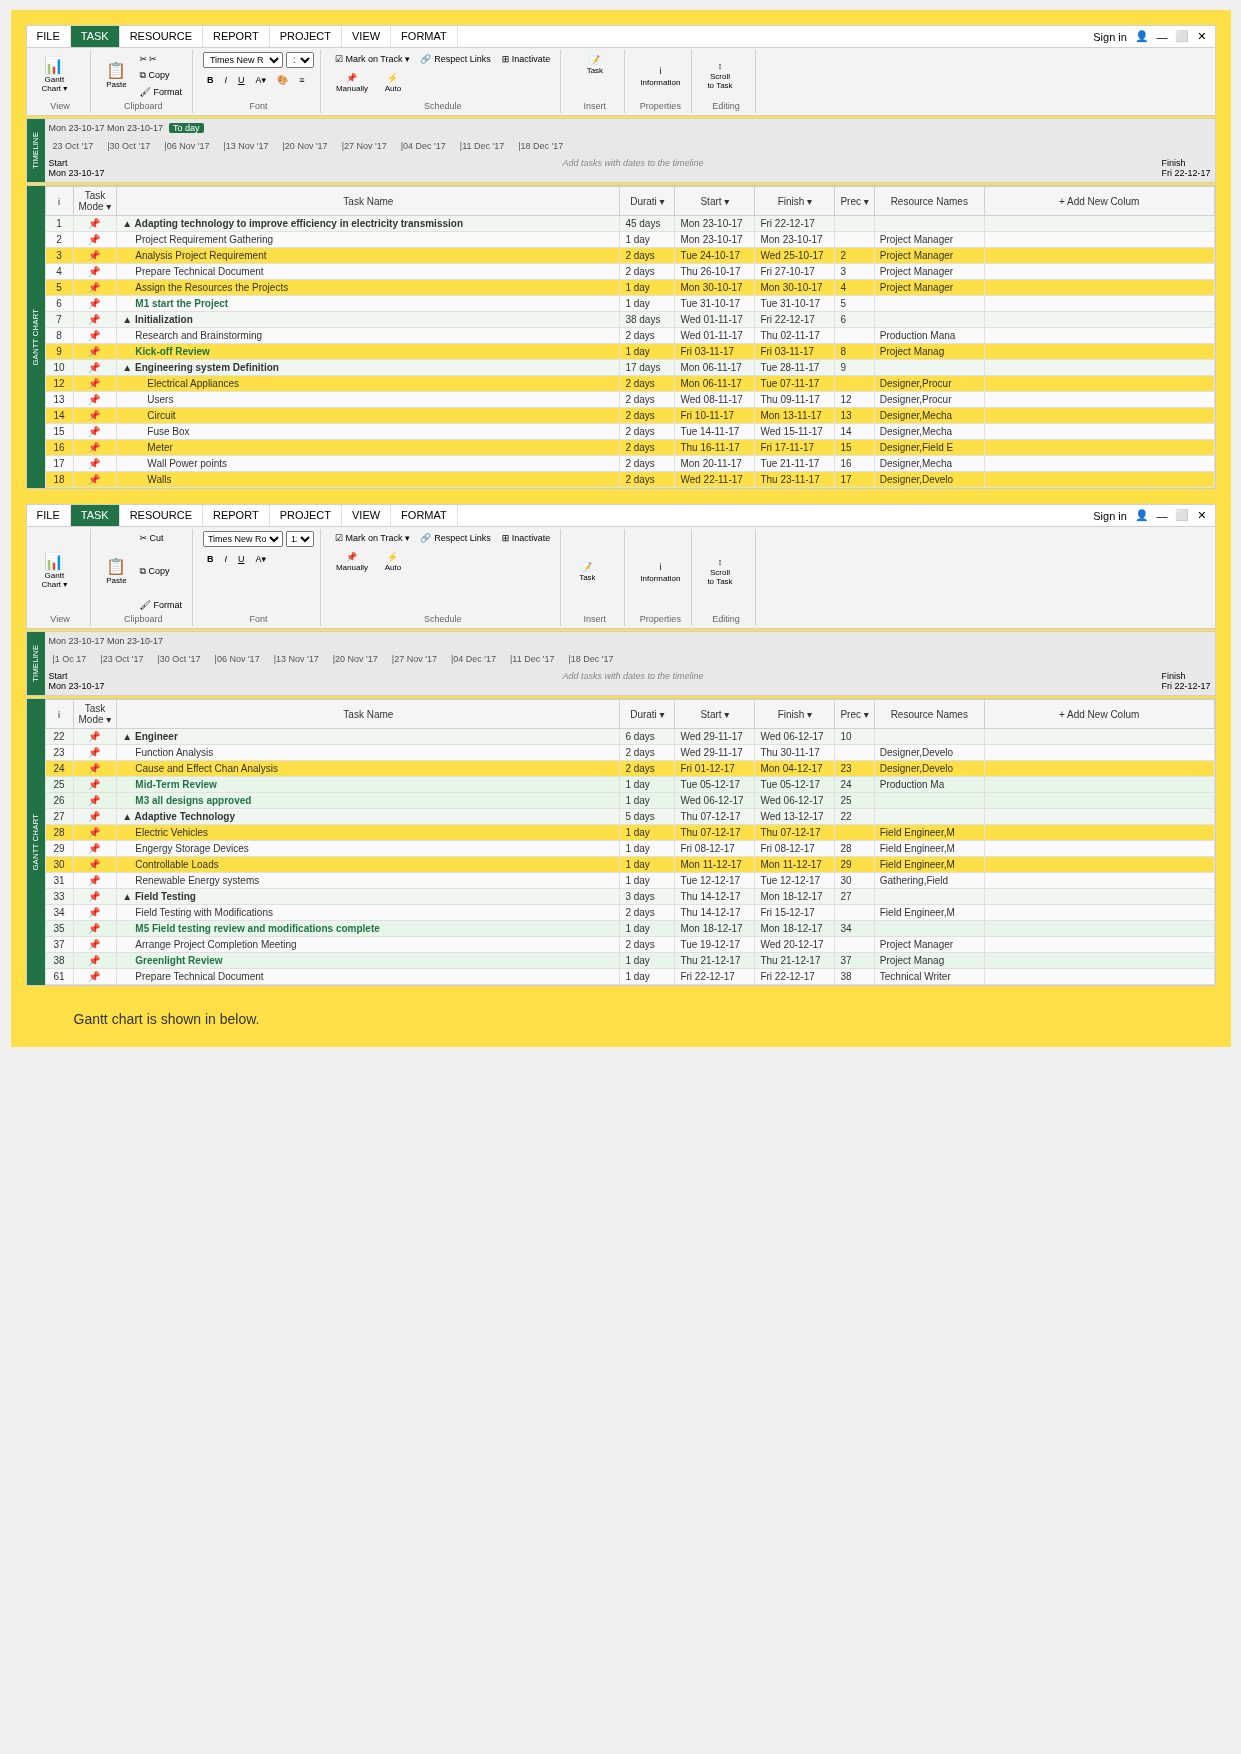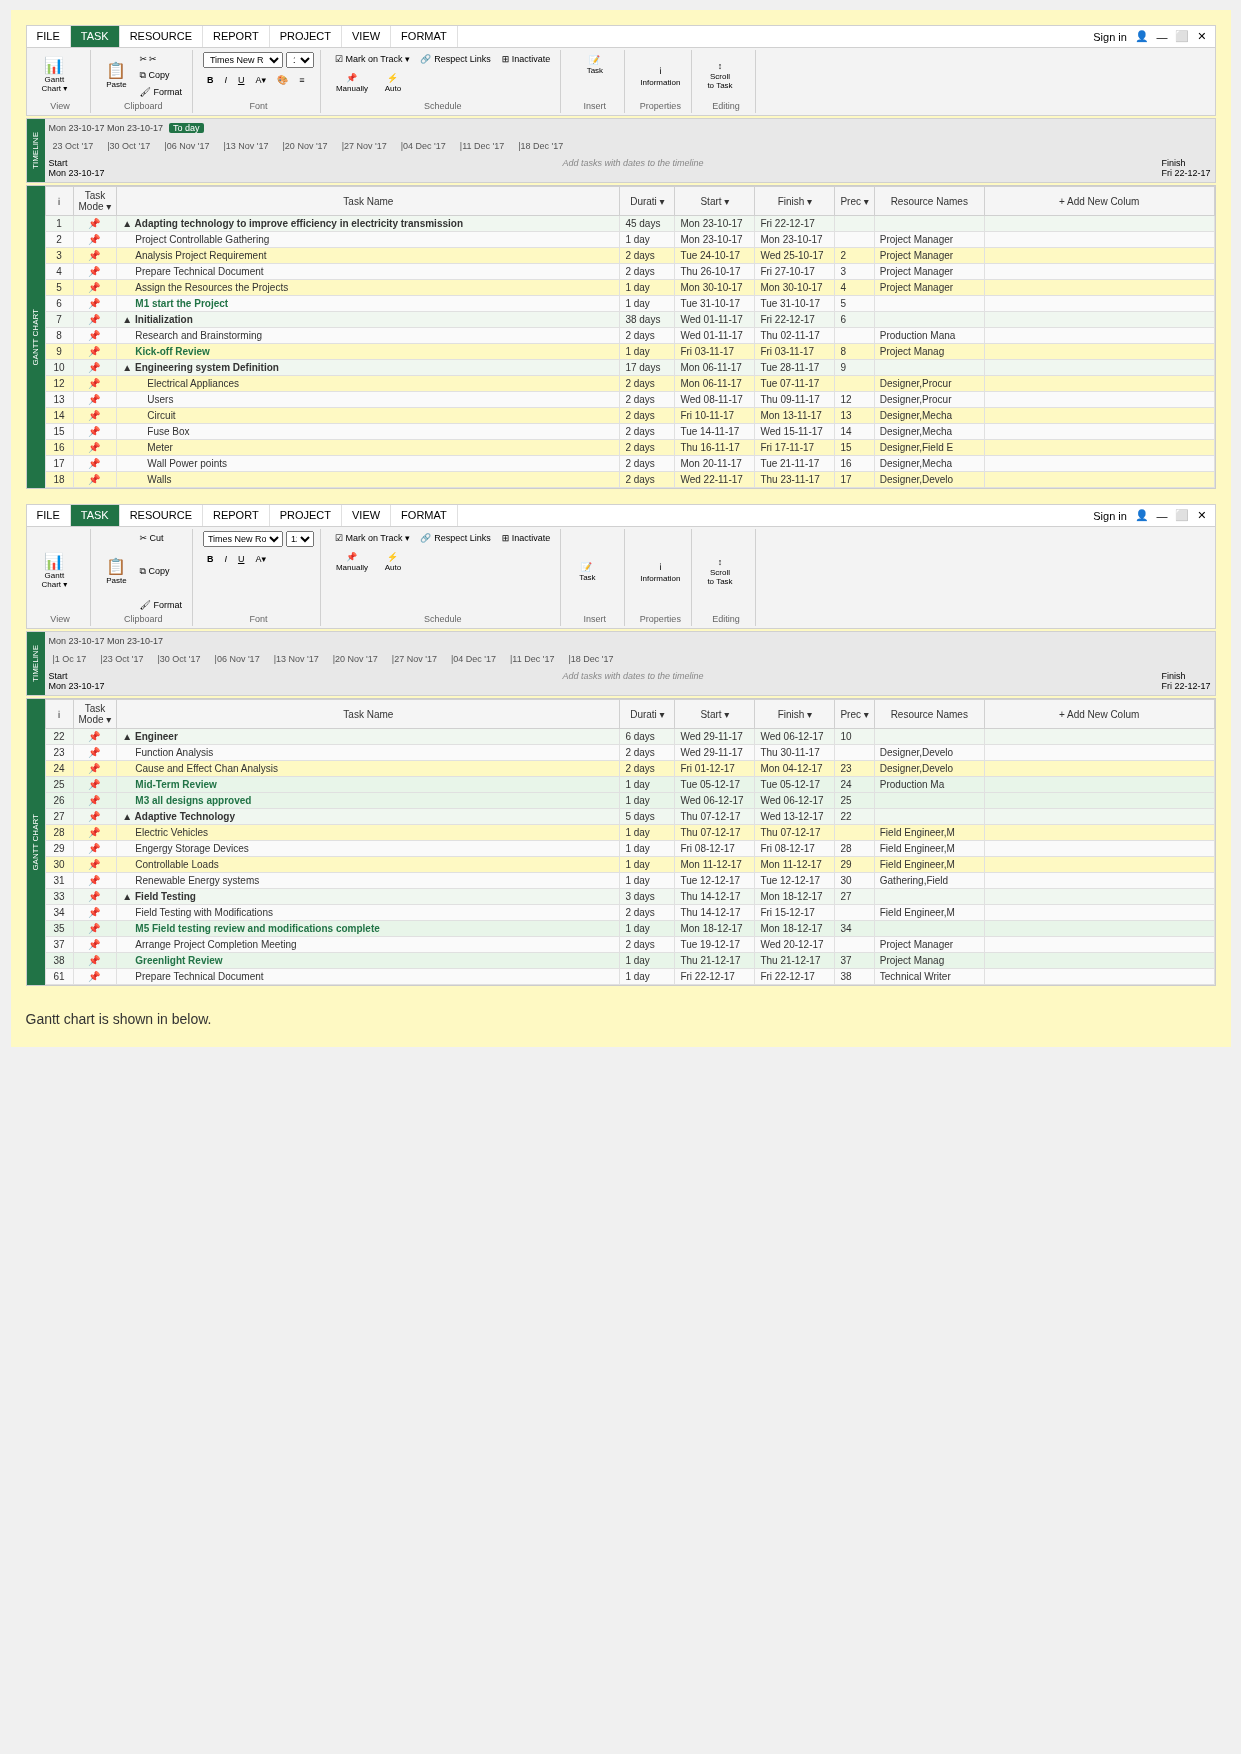--- a/index.html
+++ b/index.html
@@ -1,18 +1,18 @@
 <!DOCTYPE html>
 <html><head>
   <meta charset="utf-8">
   <style>
     * { box-sizing: border-box; margin: 0; padding: 0; }
     body { font-family: 'Segoe UI', Arial, sans-serif; font-size: 11px; background: #f0f0f0; padding: 10px; }
 
-    .page-container { background: #fef9c3; padding: 15px; max-width: 1220px; margin: 0 auto; }
+    .page-container { background: #fde047; padding: 15px; max-width: 1220px; margin: 0 auto; }
 
     
     .ribbon { background: #f3f3f3; border: 1px solid #d0d0d0; margin-bottom: 2px; }
     .ribbon-tabs { display: flex; background: #fff; border-bottom: 1px solid #d0d0d0; }
     .ribbon-tab { padding: 4px 10px; font-size: 11px; cursor: pointer; border-right: 1px solid #e0e0e0; }
     .ribbon-tab.active { background: #217346; color: white; }
 
     .ribbon-body { display: flex; align-items: stretch; padding: 2px 4px; gap: 4px; }
     .ribbon-group { display: flex; flex-direction: column; border-right: 1px solid #d0d0d0; padding: 2px 6px; min-width: 60px; }
     .ribbon-group-content { display: flex; align-items: center; gap: 3px; flex: 1; }
@@ -227,21 +227,21 @@
     <td class="col-dur">45 days</td>
     <td class="col-start">Mon 23-10-17</td>
     <td class="col-finish">Fri 22-12-17</td>
     <td class="col-pred"></td>
     <td class="col-res"></td>
     <td></td>
   </tr>
               <tr>
     <td class="col-num">2</td>
     <td class="col-mode"><span style="color:#217346;">📌</span></td>
-    <td class="col-name " style="padding-left:18px; font-weight:normal; color:#333;">Project Controllable Gathering</td>
+    <td class="col-name " style="padding-left:18px; font-weight:normal; color:#333;">Project Requirement Gathering</td>
     <td class="col-dur">1 day</td>
     <td class="col-start">Mon 23-10-17</td>
     <td class="col-finish">Mon 23-10-17</td>
     <td class="col-pred"></td>
     <td class="col-res">Project Manager</td>
     <td></td>
   </tr>
               <tr>
     <td class="col-num">3</td>
     <td class="col-mode"><span style="color:#217346;">📌</span></td>
@@ -748,17 +748,17 @@
     <td class="col-pred">38</td>
     <td class="col-res">Technical Writer</td>
     <td></td>
   </tr>
             </tbody>
         </table>
       </div>
     </div>
   </div>
 
-  <div style="padding: 10px 0 5px 0;">
+  <div style="padding: 10px 0 5px 0; margin-left: 48px;">
     <p style="font-size:14px; color:#333;">Gantt chart is shown in below.</p>
   </div>
 
 </div>
 
 </body></html>

